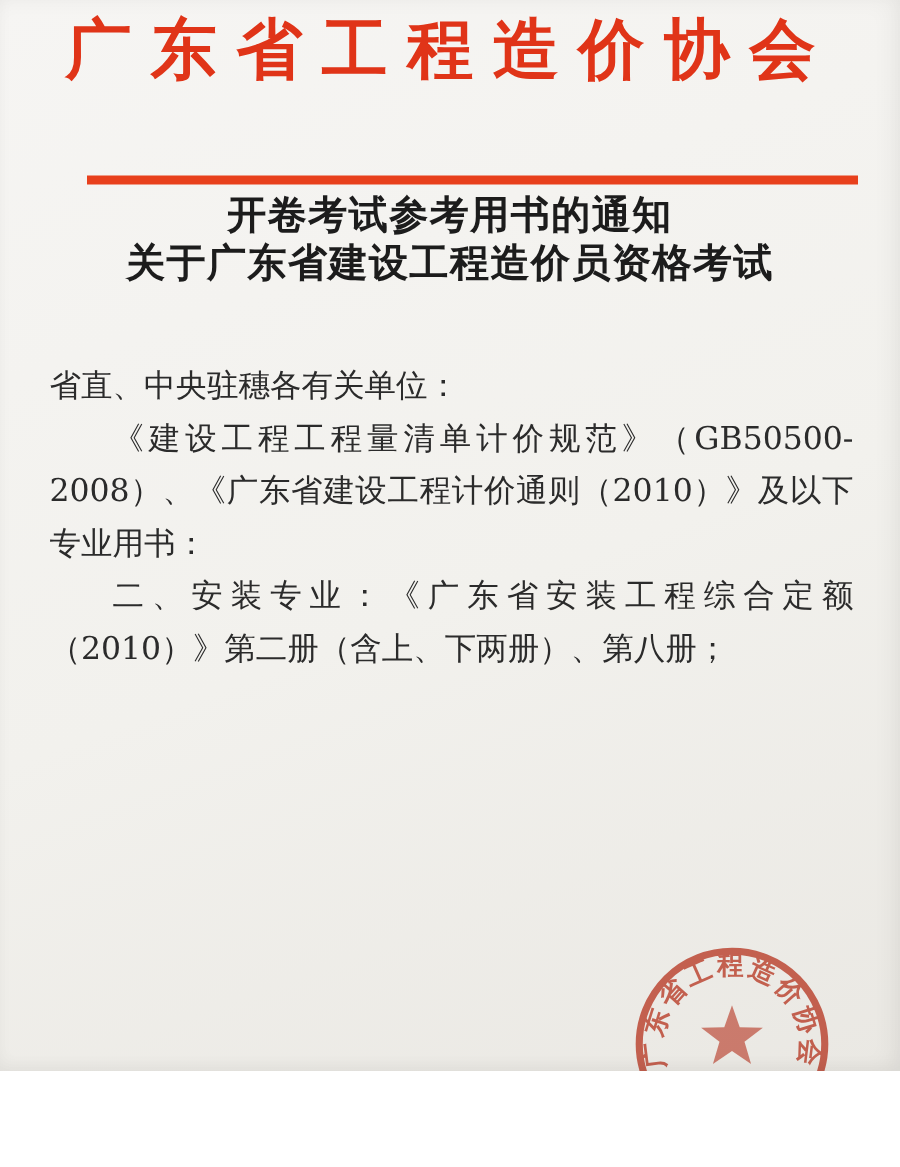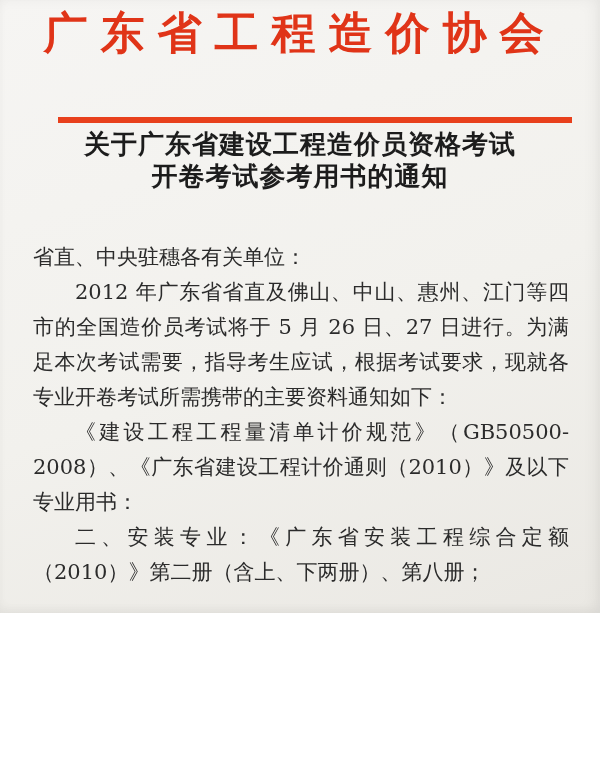--- a/index.html
+++ b/index.html
@@ -1,18 +1,18 @@
 <!DOCTYPE html>
 <html style="--header-red: #e03418; --rule-red: #e8401c; --seal-red: #cd5340; --text-black: #2b2b2b; --paper: #f2f1ed;"><head>
 <meta charset="utf-8">
 <style>
   html,body{margin:0;padding:0;}
   .page{
     position:relative;
-    width:600px;height:613px;
+    width:600px;height:714px;
     margin:0 auto;
     background:linear-gradient(160deg,#f6f5f3 0%,#f2f1ed 55%,#eae8e3 100%);
     box-shadow:inset -6px 0 14px rgba(0,0,0,0.045), inset 0 -4px 10px rgba(0,0,0,0.03);
     font-family:"DejaVu Serif","Liberation Serif",serif;
     color:#2b2b2b;
     overflow:hidden;
   }
   .org-header{
     position:absolute;top:4px;left:0;right:0;
     text-align:center;
@@ -74,27 +74,26 @@
 <body>
 
 <div class="page">
 
   <div class="org-header">广东省工程造价协会</div>
 
 
   <div class="red-rule"></div>
 
   <div class="title-block">
+    <div>开卷考试参考用书的通知</div>
     <div>关于广东省建设工程造价员资格考试</div>
-    <div>开卷考试参考用书的通知</div>
   </div>
 
   <div class="body-text">
     <p class="salutation">省直、中央驻穗各有关单位：</p>
-    <p>2012 年广东省省直及佛山、中山、惠州、江门等四市的全国造价员考试将于 5 月 26 日、27 日进行。为满足本次考试需要，指导考生应试，根据考试要求，现就各专业开卷考试所需携带的主要资料通知如下：</p>
     <p class="books-intro">《建设工程工程量清单计价规范》（GB50500-2008）、《广东省建设工程计价通则（2010）》及以下专业用书：</p>
     <p>二、安装专业：《广东省安装工程综合定额（2010）》第二册（含上、下两册）、第八册；</p>
   </div>
 
 
   <div class="seal">
     <svg viewBox="0 0 130 130" xmlns="http://www.w3.org/2000/svg">
       <circle class="ring" cx="65" cy="65" r="60"></circle>
       <polygon class="star" points="65,40 70,54.1 84.97,54.5 73.08,63.6 77.34,78 65,69.5 52.66,78 56.92,63.6 45.03,54.5 60,54.1"></polygon>
       <defs>

